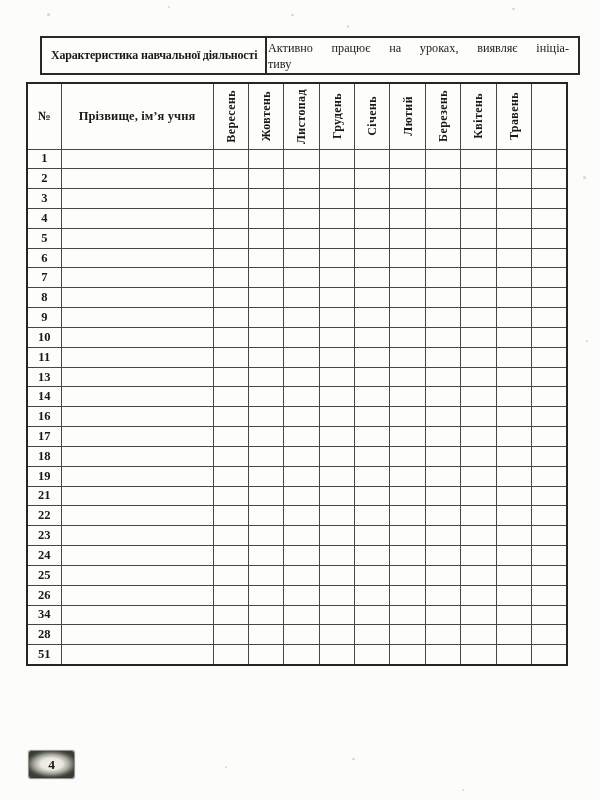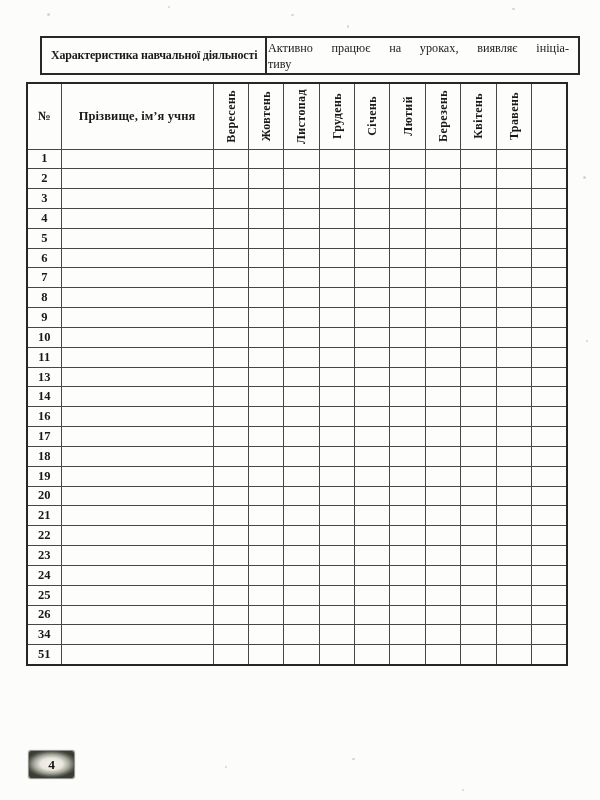--- a/index.html
+++ b/index.html
@@ -362,34 +362,20 @@
           <td></td>
           <td></td>
           <td></td>
           <td></td>
           <td></td>
           <td></td>
           <td></td>
           <td></td>
         </tr>
         <tr>
-          <td class="rownum">20</td>
-          <td></td>
-          <td></td>
-          <td></td>
-          <td></td>
-          <td></td>
-          <td></td>
-          <td></td>
-          <td></td>
-          <td></td>
-          <td></td>
-          <td></td>
-        </tr>
-        <tr>
           <td class="rownum">21</td>
           <td></td>
           <td></td>
           <td></td>
           <td></td>
           <td></td>
           <td></td>
           <td></td>
           <td></td>
           <td></td>
@@ -461,20 +447,34 @@
           <td></td>
           <td></td>
           <td></td>
           <td></td>
           <td></td>
           <td></td>
           <td></td>
         </tr>
         <tr>
           <td class="rownum">34</td>
+          <td></td>
+          <td></td>
+          <td></td>
+          <td></td>
+          <td></td>
+          <td></td>
+          <td></td>
+          <td></td>
+          <td></td>
+          <td></td>
+          <td></td>
+        </tr>
+        <tr>
+          <td class="rownum">28</td>
           <td></td>
           <td></td>
           <td></td>
           <td></td>
           <td></td>
           <td></td>
           <td></td>
           <td></td>
           <td></td>
           <td></td>

